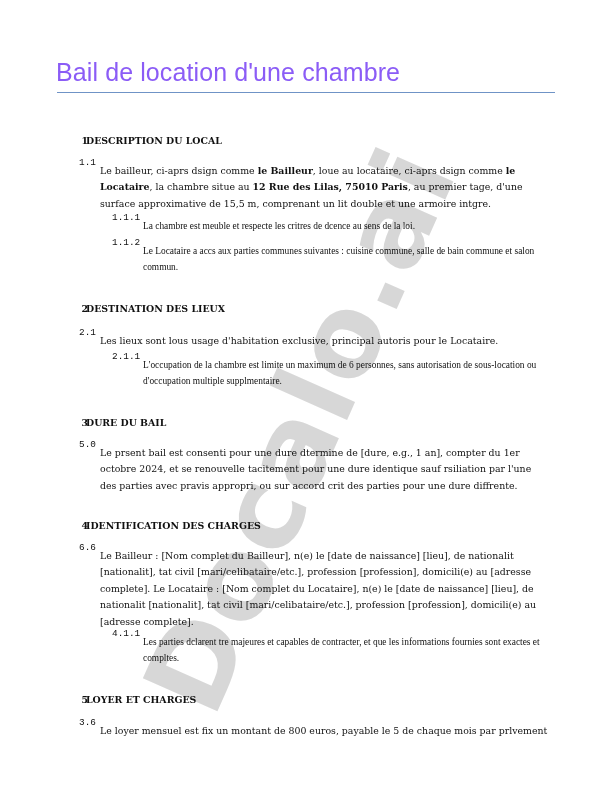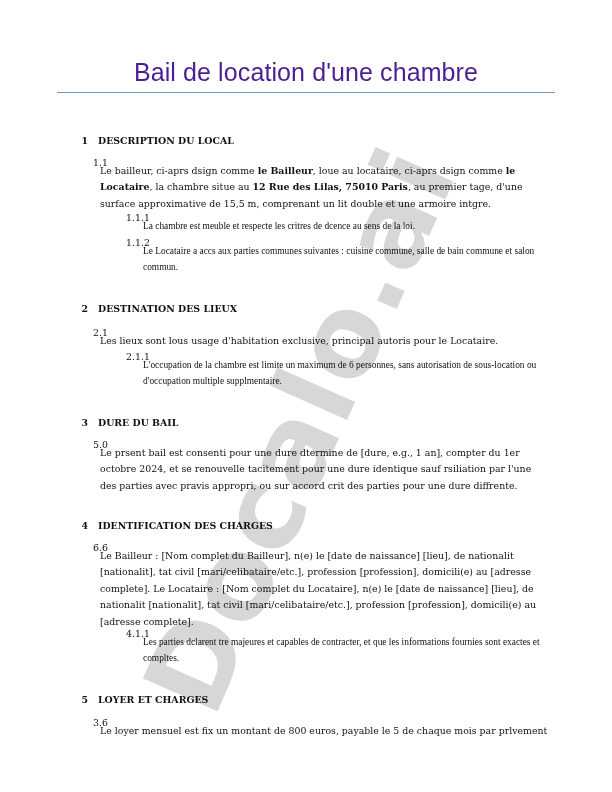--- a/index.html
+++ b/index.html
@@ -1,24 +1,24 @@
 <!DOCTYPE html>
 <html><head>
 <meta charset="utf-8">
 <style>
   html, body { margin:0; padding:0; background:#ffffff; }
   body { width:612px; height:792px; position:relative; overflow:hidden; font-family:"DejaVu Serif", serif; color:#111; }
   .page { position:absolute; left:0; top:0; width:612px; height:792px; }
-  .title { position:absolute; left:56px; width:500px; top:58px; text-align:center; font-family:"Liberation Sans", sans-serif; font-size:25px; color:#4c1d95; letter-spacing:0.1px; }
+  .title { position:absolute; left:56px; width:500px; top:58px; text-align:left; font-family:"Liberation Sans", sans-serif; font-size:25px; color:#8b5cf6; letter-spacing:0.1px; }
   .rule { position:absolute; left:57px; width:498px; top:92px; height:0; border-top:1.3px solid #6f93c6; }
   .heading { position:absolute; font-size:9.4px; font-weight:bold; white-space:nowrap; }
   .heading .num { position:absolute; left:0; width:18px; text-align:right; }
-  .heading .txt { position:absolute; left:28px; }
+  .heading .txt { position:absolute; left:16px; }
   .para { position:absolute; font-size:9.4px; line-height:16.4px; }
-  .para .num { position:absolute; left:18px; top:0; }
+  .para .num { position:absolute; left:4px; top:0;font-family:Liberation Mono, monospace; }
   .para .txt { position:absolute; top:8px; }
   .l2 { left:75px; width:470px; }
   .l2 .txt { left:25px; width:445px; }
   .l3 { left:108px; width:440px; }
   .l3 .txt { left:35px; width:405px;font-family:Liberation Serif, serif; }
   b { font-weight:bold; }
   .wm { position:absolute; left:300px; top:430px; transform:translate(-50%,-50%) rotate(-66deg); font-family:"DejaVu Sans", sans-serif; font-weight:bold; font-size:112px; color:rgba(160,160,160,0.42); white-space:nowrap; pointer-events:none; letter-spacing:2px; }
 </style>
 </head>
 <body>

